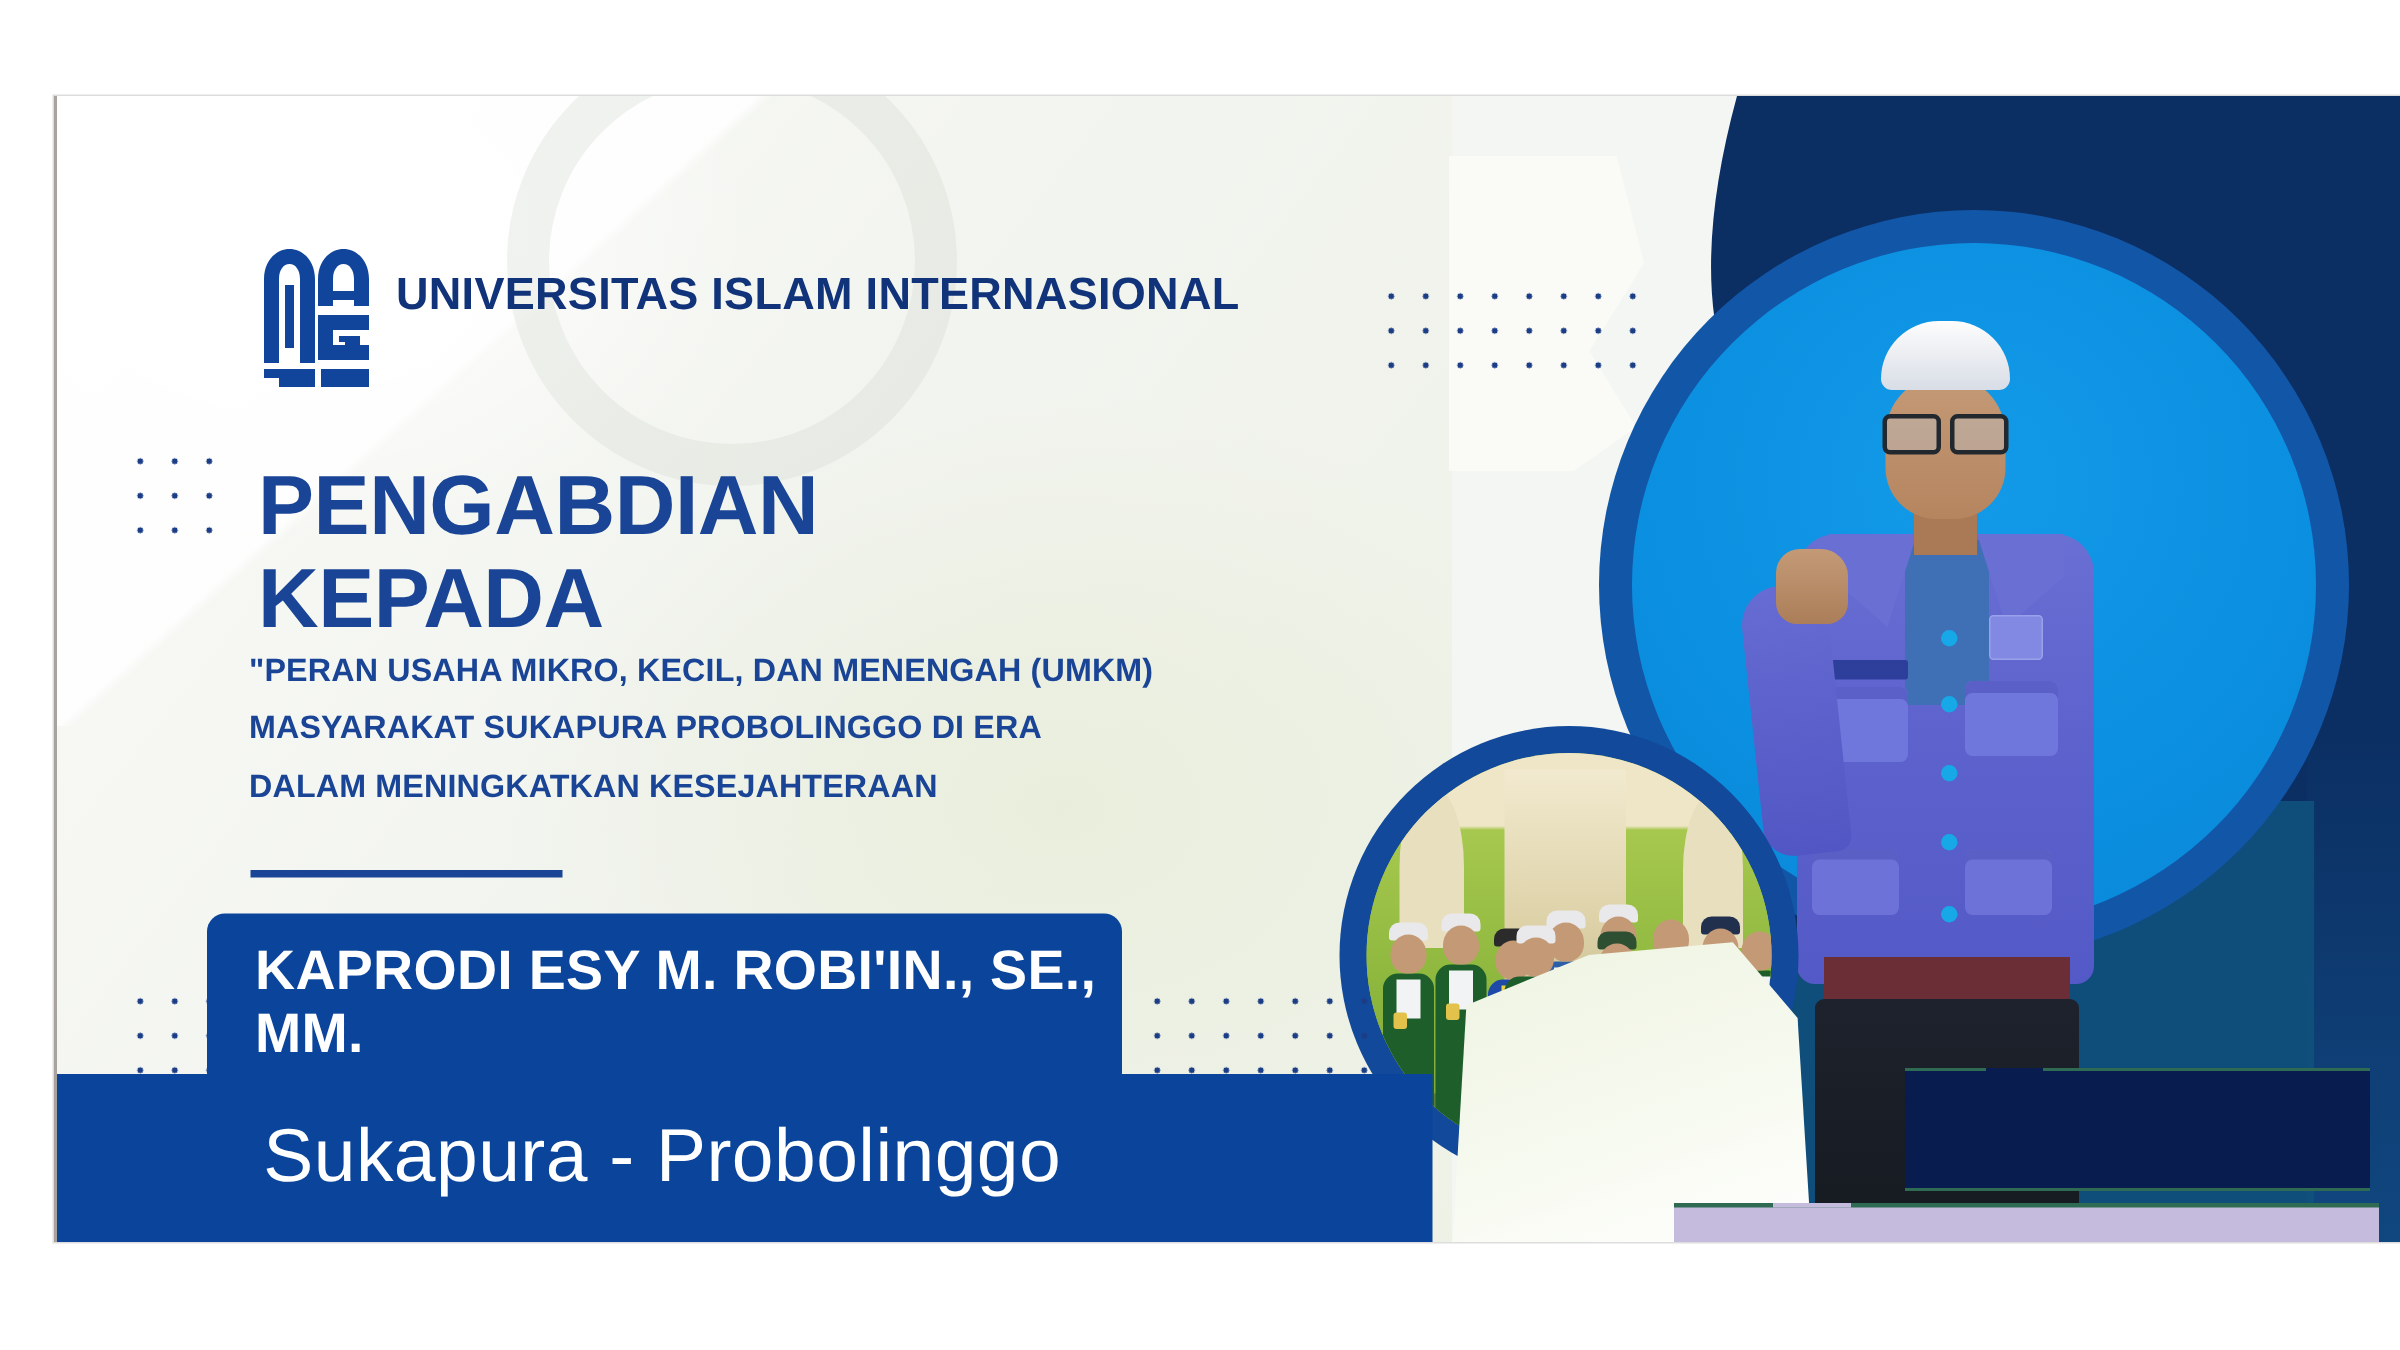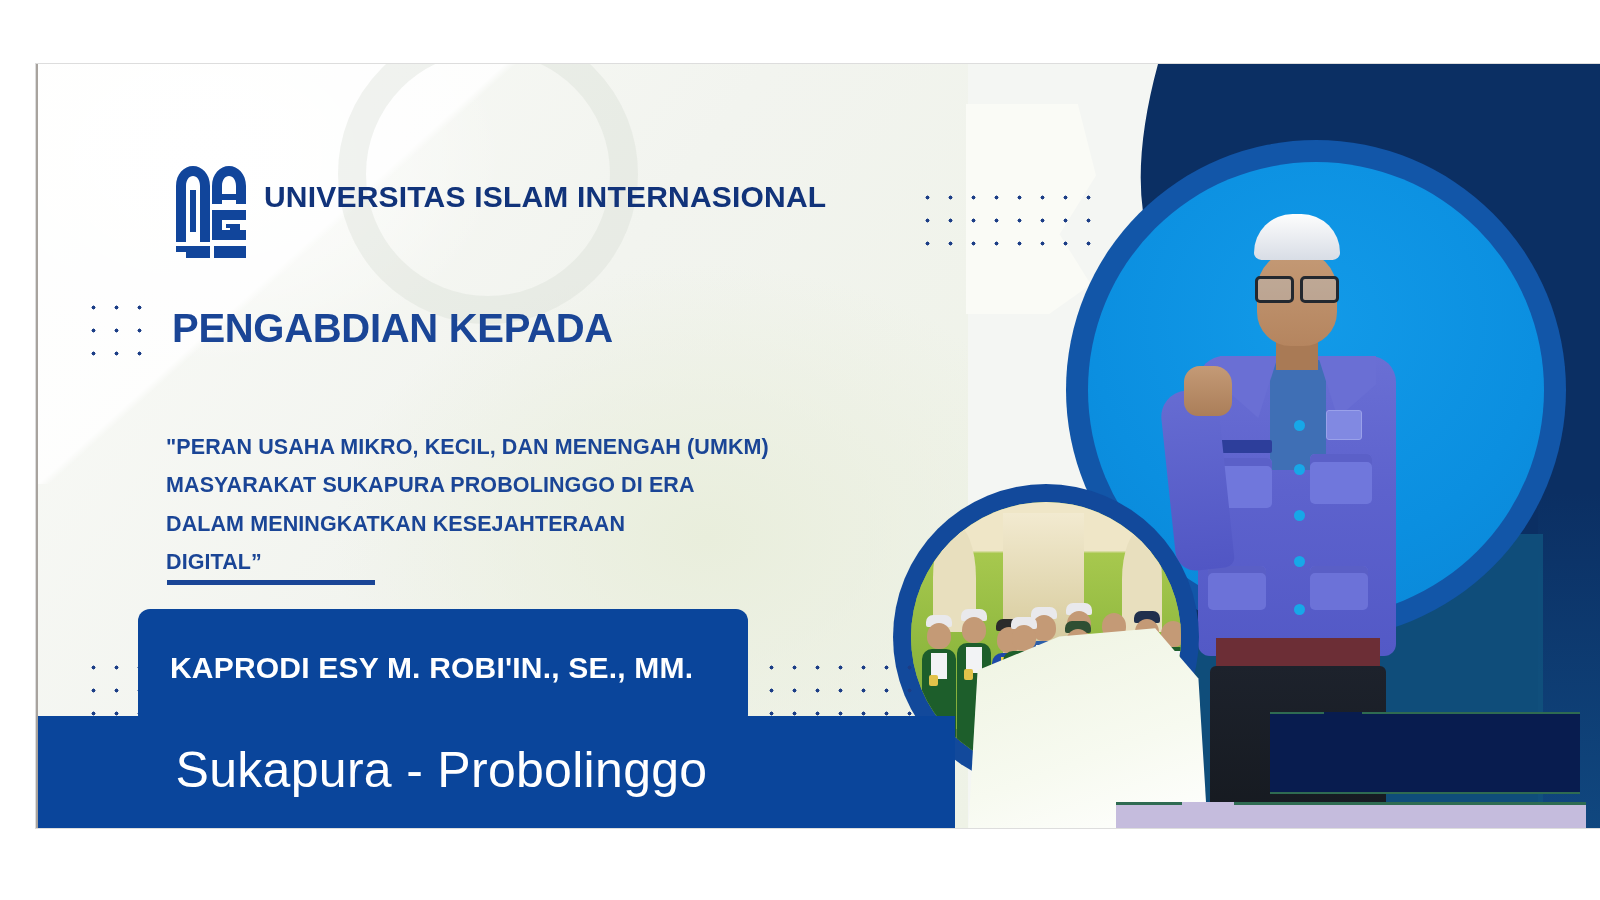--- a/index.html
+++ b/index.html
@@ -282,21 +282,21 @@
     color: #11337a;
     font-size: 30px; font-weight: 700; line-height: 1.46;
     letter-spacing: .2px;
   }
   #uni-name .ln { display: block; white-space: nowrap; }
 
   
   #main-title {
     position: absolute; left: 134px; top: 242px; width: 600px;
     color: #1a4596;
-    font-size: 40px; font-weight: 800; line-height: 1.10;
+    font-size: 56px; font-weight: 800; line-height: 1.10;
     letter-spacing: -.3px;
   }
   #main-title .ln { display: block; }
 
   
   #quote {
     position: absolute; left: 128px; top: 364px; width: 760px;
     color: #1a4596;
     font-size: 21.5px; font-weight: 800; line-height: 1.78;
     letter-spacing: .1px;
@@ -310,21 +310,21 @@
   
   #presenter-banner {
     position: absolute; left: 100px; top: 545px;
     width: 610px; height: 118px;
     background: #0a459b;
     border-radius: 12px;
     display: flex; align-items: center;
   }
   #presenter-name {
     color: #ffffff;
-    font-size: 30px; font-weight: 700;
+    font-size: 37px; font-weight: 700;
     letter-spacing: .2px;
     padding-left: 32px;
   }
 
   
   #location-banner {
     position: absolute; left: 0; bottom: 0;
     width: 917px; height: 112px;
     background: #0a459b;
     display: flex; align-items: center; justify-content: center; padding-left: 40px;
@@ -505,21 +505,20 @@
   </div>
 
   <div id="main-title">
     <span class="ln">PENGABDIAN KEPADA</span>
   </div>
 
   <div id="quote">
     <span class="ln">"PERAN USAHA MIKRO, KECIL, DAN MENENGAH (UMKM)</span>
     <span class="ln">MASYARAKAT SUKAPURA PROBOLINGGO DI ERA</span>
     <span class="ln">DALAM MENINGKATKAN KESEJAHTERAAN</span>
-    <span class="ln">DIGITAL”</span>
   </div>
   <div id="quote-rule"></div>
 
   <div id="presenter-banner">
     <span id="presenter-name">KAPRODI ESY M. ROBI'IN., SE., MM.</span>
   </div>
 
   <div id="location-banner">
     <span id="location-text">Sukapura - Probolinggo</span>
   </div>

